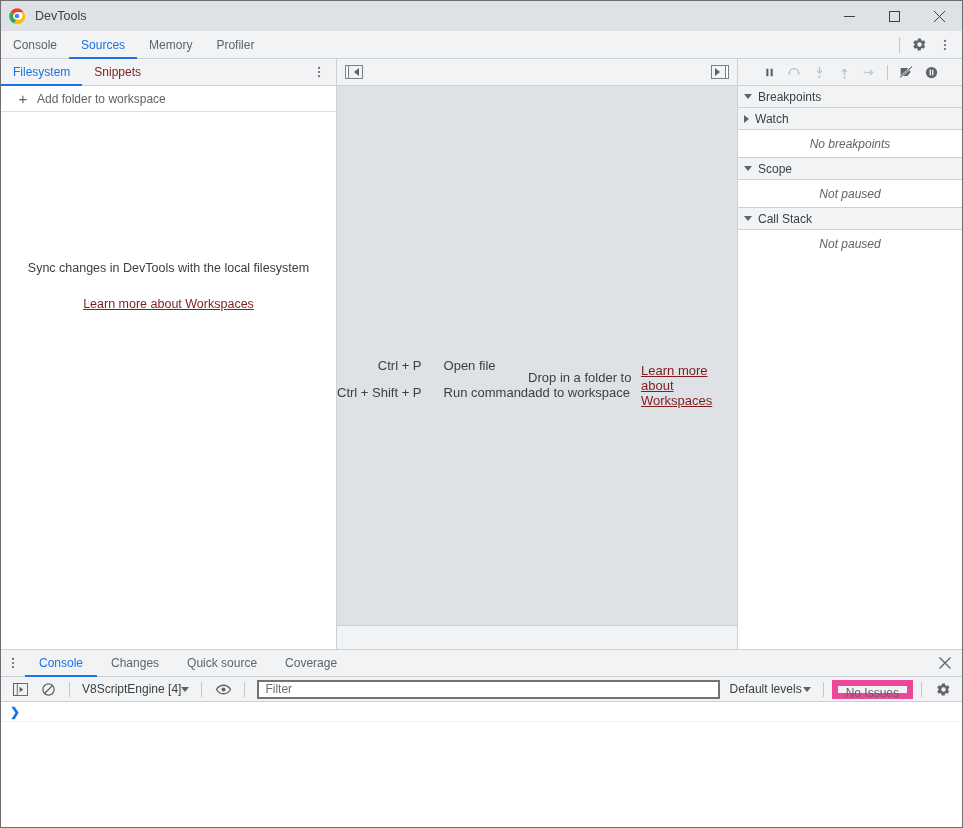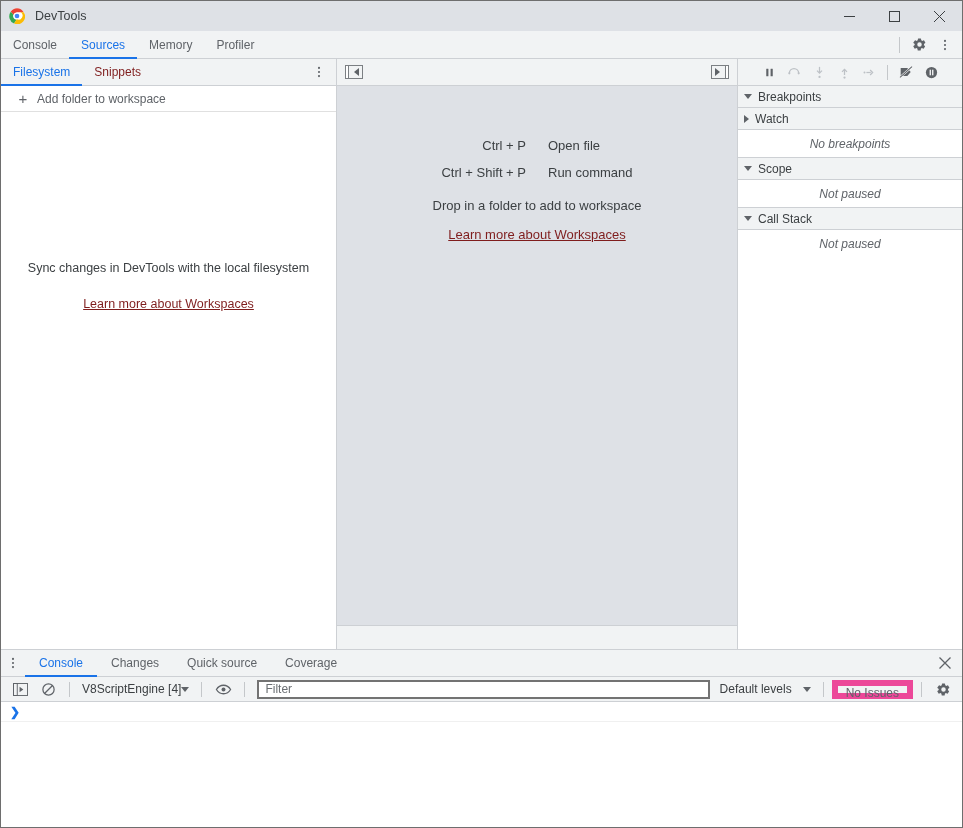--- a/index.html
+++ b/index.html
@@ -173,21 +173,21 @@
 
   .editor-surface {
     flex: 1 1 auto;
     background: #dee1e6;
     display: flex;
     justify-content: center;
     min-height: 0;
     padding-top: 46px;
     border-bottom: 1px solid #cdd0d4;
   }
-  .shortcuts { display: flex; flex-direction: column; align-items: center; }
+  .shortcuts { display: flex; flex-direction: row; align-items: center; }
   .sc-table { border-collapse: collapse; }
   .sc-table td { padding: 6px 0; font-size: 13px; color: #3c4043; }
   .sc-key  { text-align: right; padding-right: 22px !important; white-space: nowrap; }
   .sc-desc { text-align: left; white-space: nowrap; }
   .drop-line { margin-top: 12px; font-size: 13px; color: #3c4043; }
   .learn-line { margin-top: 14px; }
   .learn-line .link { font-size: 13px; }
 
   .editor-status {
     height: 23px; flex: 0 0 23px;
@@ -308,21 +308,21 @@
     background: #ffffff;
     font-family: "Liberation Sans", sans-serif;
     font-size: 12px;
     color: #3c4043;
     padding: 0 6px;
     outline: none;
     min-width: 40px;
   }
   .filter-input::placeholder { color: #6b6f73; }
   .levels-select {
-    display: flex; align-items: center; gap: 11px;
+    display: flex; align-items: center; gap: 1px;
     font-size: 12px; color: #3c4043;
     padding: 0 4px; white-space: nowrap;
   }
   .issues-btn {
     border: 6px solid #ec4899;
     background: #f1f3f4;
     color: #5f6368;
     font-size: 12px;
     font-family: "Liberation Sans", sans-serif;
     height: 19px;

